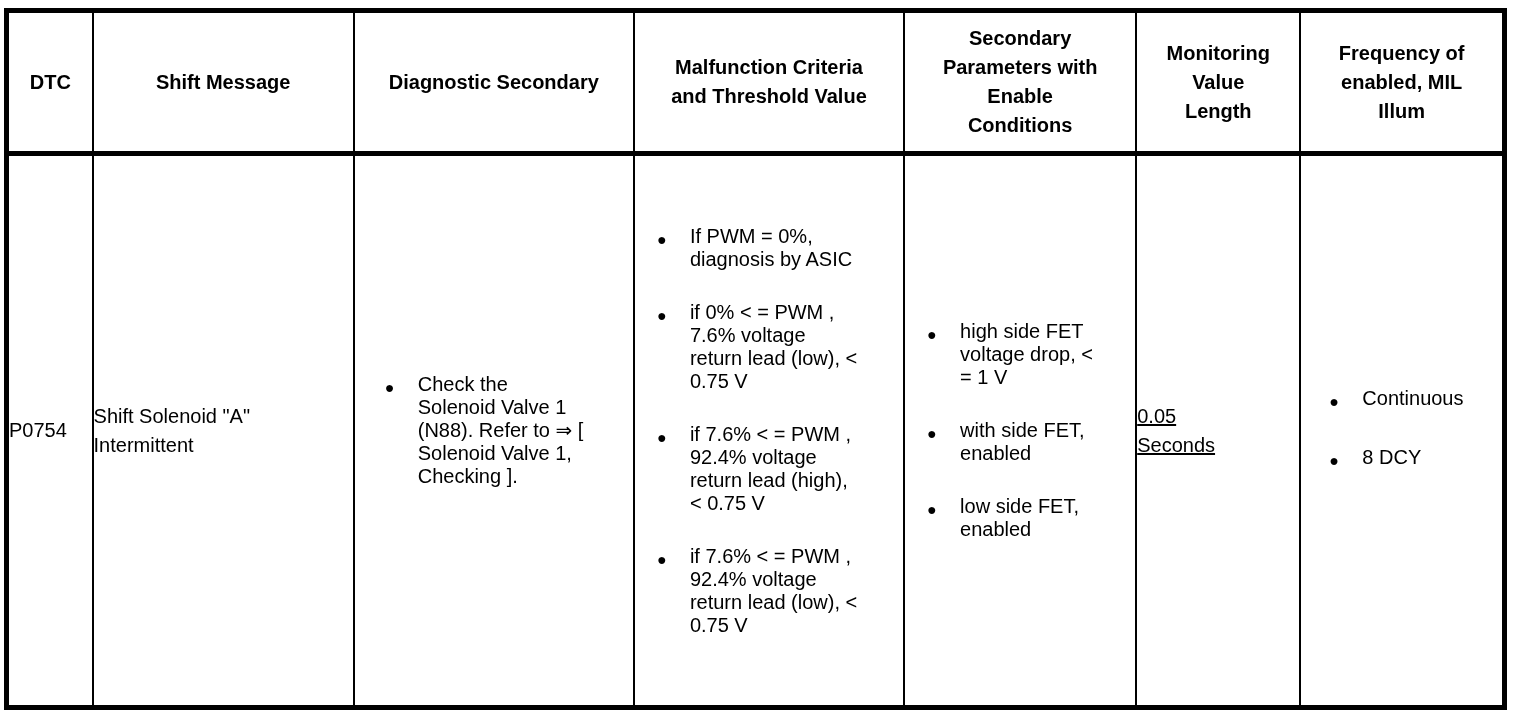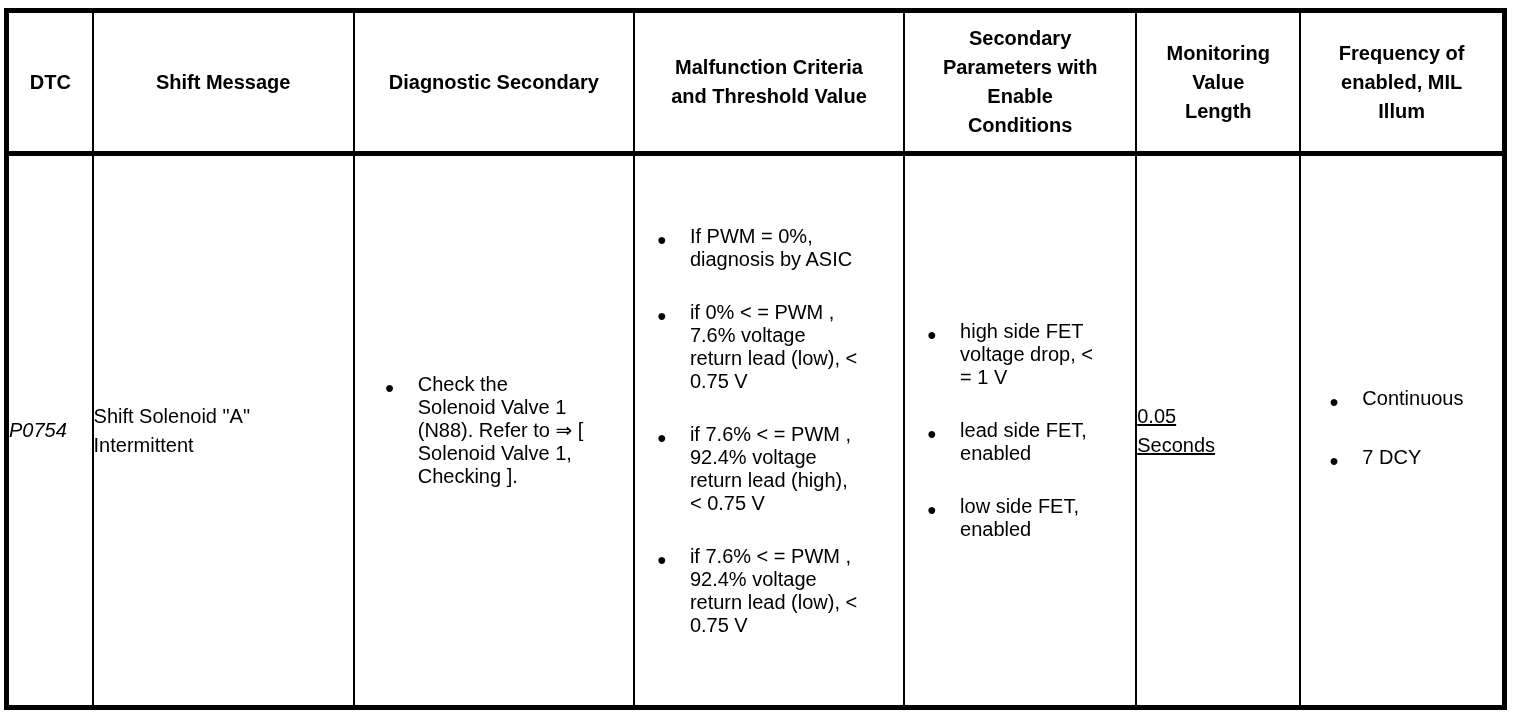--- a/index.html
+++ b/index.html
@@ -41,21 +41,21 @@
   }
   table.dtc-table td {
     border-left: 2px solid #000000;
     border-right: 2px solid #000000;
     font-size: 20px;
     line-height: 29px;
     vertical-align: middle;
     padding: 0;
     white-space: pre-line;
   }
-  td.cell-dtc      { padding-left: 3px; font-style: italic; }
+  td.cell-dtc      { padding-left: 3px; }
   td.cell-error    { padding-left: 7px; padding-right: 4px; }
   td.cell-monitor  { padding-left: 8px; padding-right: 4px; text-decoration: underline; }
 
   .bullets { display: block; }
   .bullet-item { display: flex; align-items: flex-start; }
   .bullet-item + .bullet-item { margin-top: 30px; }
   .bullet {
     flex: 0 0 33px;
     font-size: 16px;
     line-height: 29px;
@@ -124,25 +124,25 @@
 92.4% voltage
 return lead (high),
 &lt; 0.75 V</span></div><div class="bullet-item"><span class="bullet">●</span><span class="bullet-text">if 7.6% &lt; = PWM ,
 92.4% voltage
 return lead (low), &lt;
 0.75 V</span></div></div>
         </td>
         <td class="cell-sec">
           <div class="bullets"><div class="bullet-item"><span class="bullet">●</span><span class="bullet-text">high side FET
 voltage drop, &lt;
-= 1 V</span></div><div class="bullet-item"><span class="bullet">●</span><span class="bullet-text">lead side FET,
+= 1 V</span></div><div class="bullet-item"><span class="bullet">●</span><span class="bullet-text">with side FET,
 enabled</span></div><div class="bullet-item"><span class="bullet">●</span><span class="bullet-text">low side FET,
 enabled</span></div></div>
         </td>
         <td class="cell-monitor">0.05
 Seconds</td>
         <td class="cell-freq">
-          <div class="bullets"><div class="bullet-item"><span class="bullet">●</span><span class="bullet-text">Continuous</span></div><div class="bullet-item"><span class="bullet">●</span><span class="bullet-text">7 DCY</span></div></div>
+          <div class="bullets"><div class="bullet-item"><span class="bullet">●</span><span class="bullet-text">Continuous</span></div><div class="bullet-item"><span class="bullet">●</span><span class="bullet-text">8 DCY</span></div></div>
         </td>
       </tr>
     </tbody>
   </table>
 </div>
 
 </body></html>

